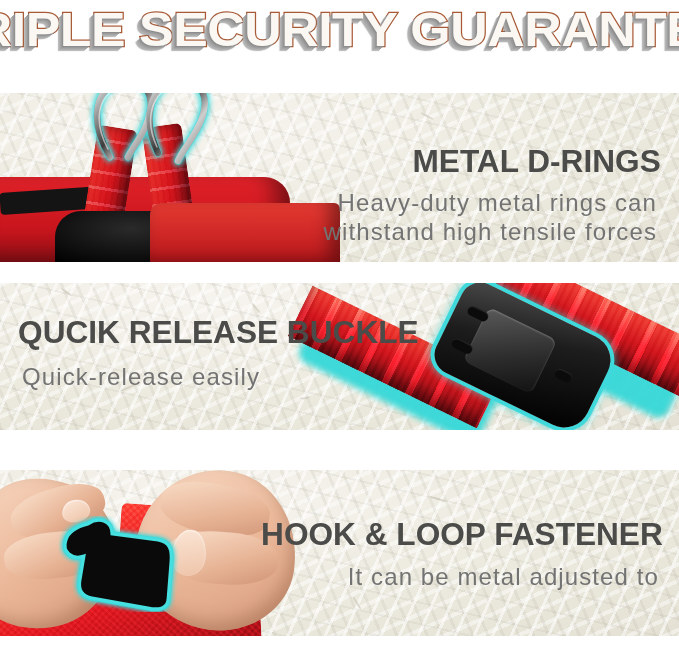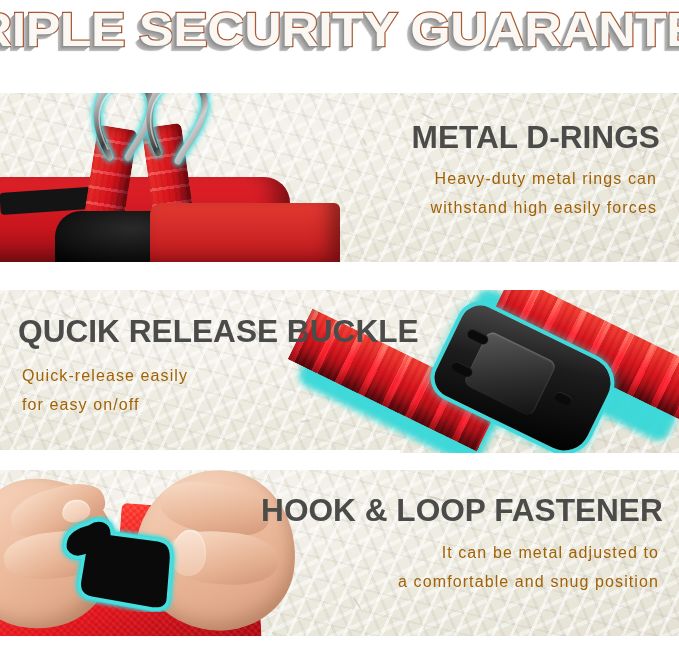--- a/index.html
+++ b/index.html
@@ -45,29 +45,29 @@
     background-image:
       repeating-linear-gradient(114deg, rgba(255,255,255,0) 0 6px, rgba(255,255,255,.55) 6px 9px, rgba(255,255,255,0) 9px 17px),
       repeating-linear-gradient(67deg, rgba(168,163,148,.14) 0 3px, rgba(255,255,255,0) 3px 14px),
       repeating-linear-gradient(13deg, rgba(150,145,130,.10) 0 2px, rgba(255,255,255,0) 2px 21px),
       repeating-linear-gradient(156deg, rgba(255,255,255,.45) 0 4px, rgba(255,255,255,0) 4px 15px),
       radial-gradient(ellipse at 30% 20%, #f6f4ee 0%, #eceade 55%, #e4e1d4 100%);
   }
   .speck{position:absolute;background:#b9b3a2;opacity:.42;border-radius:40%;}
 
   
-  .txt{position:absolute;z-index:20;}
+  .txt{position:absolute;z-index:20;margin-top:24px;}
   .head{
     font-family:"Liberation Sans Narrow","Liberation Sans",sans-serif;
     font-weight:bold;color:#4b4b49;
     font-size:31px;line-height:34px;white-space:nowrap;
     letter-spacing:0px;transform:scaleX(1.02);
   }
   .body{
-    color:#a16207;font-size:16px;line-height:29px;
+    color:#737373;font-size:24px;line-height:29px;
     letter-spacing:1.1px;white-space:nowrap;font-weight:400;
   }
   .ta-r{text-align:right;}
   .ta-l{text-align:left;}
 
   
   #panel1{top:93px;height:169px;}
   #p1-photo{
     position:absolute;left:0;top:0;width:330px;height:169px;
     overflow:visible;z-index:10;
@@ -108,21 +108,21 @@
   }
   #p1-strapA{left:88px;top:34px;transform:rotate(9deg);}
   #p1-strapB{left:150px;top:32px;transform:rotate(-8deg);}
   
   #p1-rings{
     position:absolute;left:84px;top:-40px;width:160px;height:130px;
     z-index:30;overflow:visible;
   }
 
   
-  #panel2{top:290px;height:163px;}
+  #panel2{top:267px;height:163px;}
   #p2-photo{
     position:absolute;right:0;top:0;width:330px;height:167px;z-index:10;
     overflow:visible;
   }
   .p2-webbing{
     position:absolute;height:56px;
     background:
       repeating-linear-gradient(90deg, rgba(255,255,255,.92) 0 7px, rgba(255,255,255,0) 7px 26px),
       repeating-linear-gradient(90deg, rgba(0,0,0,.22) 0 3px, rgba(0,0,0,0) 3px 7px),
       linear-gradient(180deg,#f2453a 0%,#d51820 48%,#8d0f16 100%);
@@ -247,21 +247,21 @@
       <g fill="none" stroke="#ffffff" stroke-opacity=".55" stroke-width="1.6" stroke-linecap="round">
         <path d="M24,96 C9,68 14,44 33,35"></path>
         <path d="M73,94 C60,66 68,42 87,33"></path>
       </g>
     </svg>
   </div>
 
   <div class="txt ta-r" style="right:22px;top:28px;">
     <div class="head">METAL D-RINGS</div>
     <div class="body" style="margin-top:9px;">Heavy-duty metal rings can</div>
-    <div class="body">withstand high easily forces</div>
+    <div class="body">withstand high tensile forces</div>
   </div>
 </section>
 
 <section class="panel" id="panel2">
   <div class="paper"></div>
   <span class="speck" style="left:120px;top:120px;width:15px;height:2px;transform:rotate(-24deg)"></span>
   <span class="speck" style="left:250px;top:40px;width:12px;height:2px;transform:rotate(50deg)"></span>
   <span class="speck" style="left:300px;top:130px;width:10px;height:2px;transform:rotate(-10deg)"></span>
   <span class="speck" style="left:60px;top:24px;width:13px;height:2px;transform:rotate(36deg)"></span>
 
@@ -276,21 +276,20 @@
       <div class="p2-face"></div>
       <div class="p2-notch" style="left:12px;top:26px;"></div>
       <div class="p2-notch" style="left:12px;top:62px;"></div>
       <div class="p2-notch" style="left:118px;top:44px;width:18px;"></div>
     </div>
   </div>
 
   <div class="txt ta-l" style="left:22px;top:25px;">
     <div class="head">QUCIK RELEASE BUCKLE</div>
     <div class="body" style="margin-top:12px;">Quick-release easily</div>
-    <div class="body">for easy on/off</div>
   </div>
 </section>
 
 <section class="panel" id="panel3">
   <div class="paper"></div>
   <span class="speck" style="left:430px;top:28px;width:16px;height:2px;transform:rotate(18deg)"></span>
   <span class="speck" style="left:560px;top:112px;width:12px;height:2px;transform:rotate(-36deg)"></span>
   <span class="speck" style="left:350px;top:132px;width:14px;height:2px;transform:rotate(58deg)"></span>
   <span class="speck" style="left:640px;top:48px;width:10px;height:2px;transform:rotate(-8deg)"></span>
 
@@ -324,19 +323,18 @@
                L26,40 C14,44 4,36 8,24 C11,14 22,10 30,8 Z" fill="#070707" stroke="#3fd9dc" stroke-width="5" filter="url(#cyanglow3)"></path>
       <path d="M30,8 C42,0 54,6 54,18 L100,24 C112,26 114,34 113,46 L110,84
                C109,93 100,94 90,92 L34,82 C24,80 20,74 22,64
                L26,40 C14,44 4,36 8,24 C11,14 22,10 30,8 Z" fill="#0a0a0a" stroke="#46e0e0" stroke-width="3"></path>
     </svg>
   </div>
 
   <div class="txt ta-r" style="right:20px;top:24px;">
     <div class="head">HOOK &amp; LOOP FASTENER</div>
     <div class="body" style="margin-top:10px;">It can be metal adjusted to</div>
-    <div class="body">a comfortable and snug position</div>
   </div>
 </section>
 
 <div class="gap" style="top:262px;height:21px;"></div>
 <div class="gap" style="top:450px;height:20px;left:0;width:400px;"></div>
 <div class="gap" style="top:636px;height:20px;left:300px;width:379px;"></div>
 
 </body></html>

